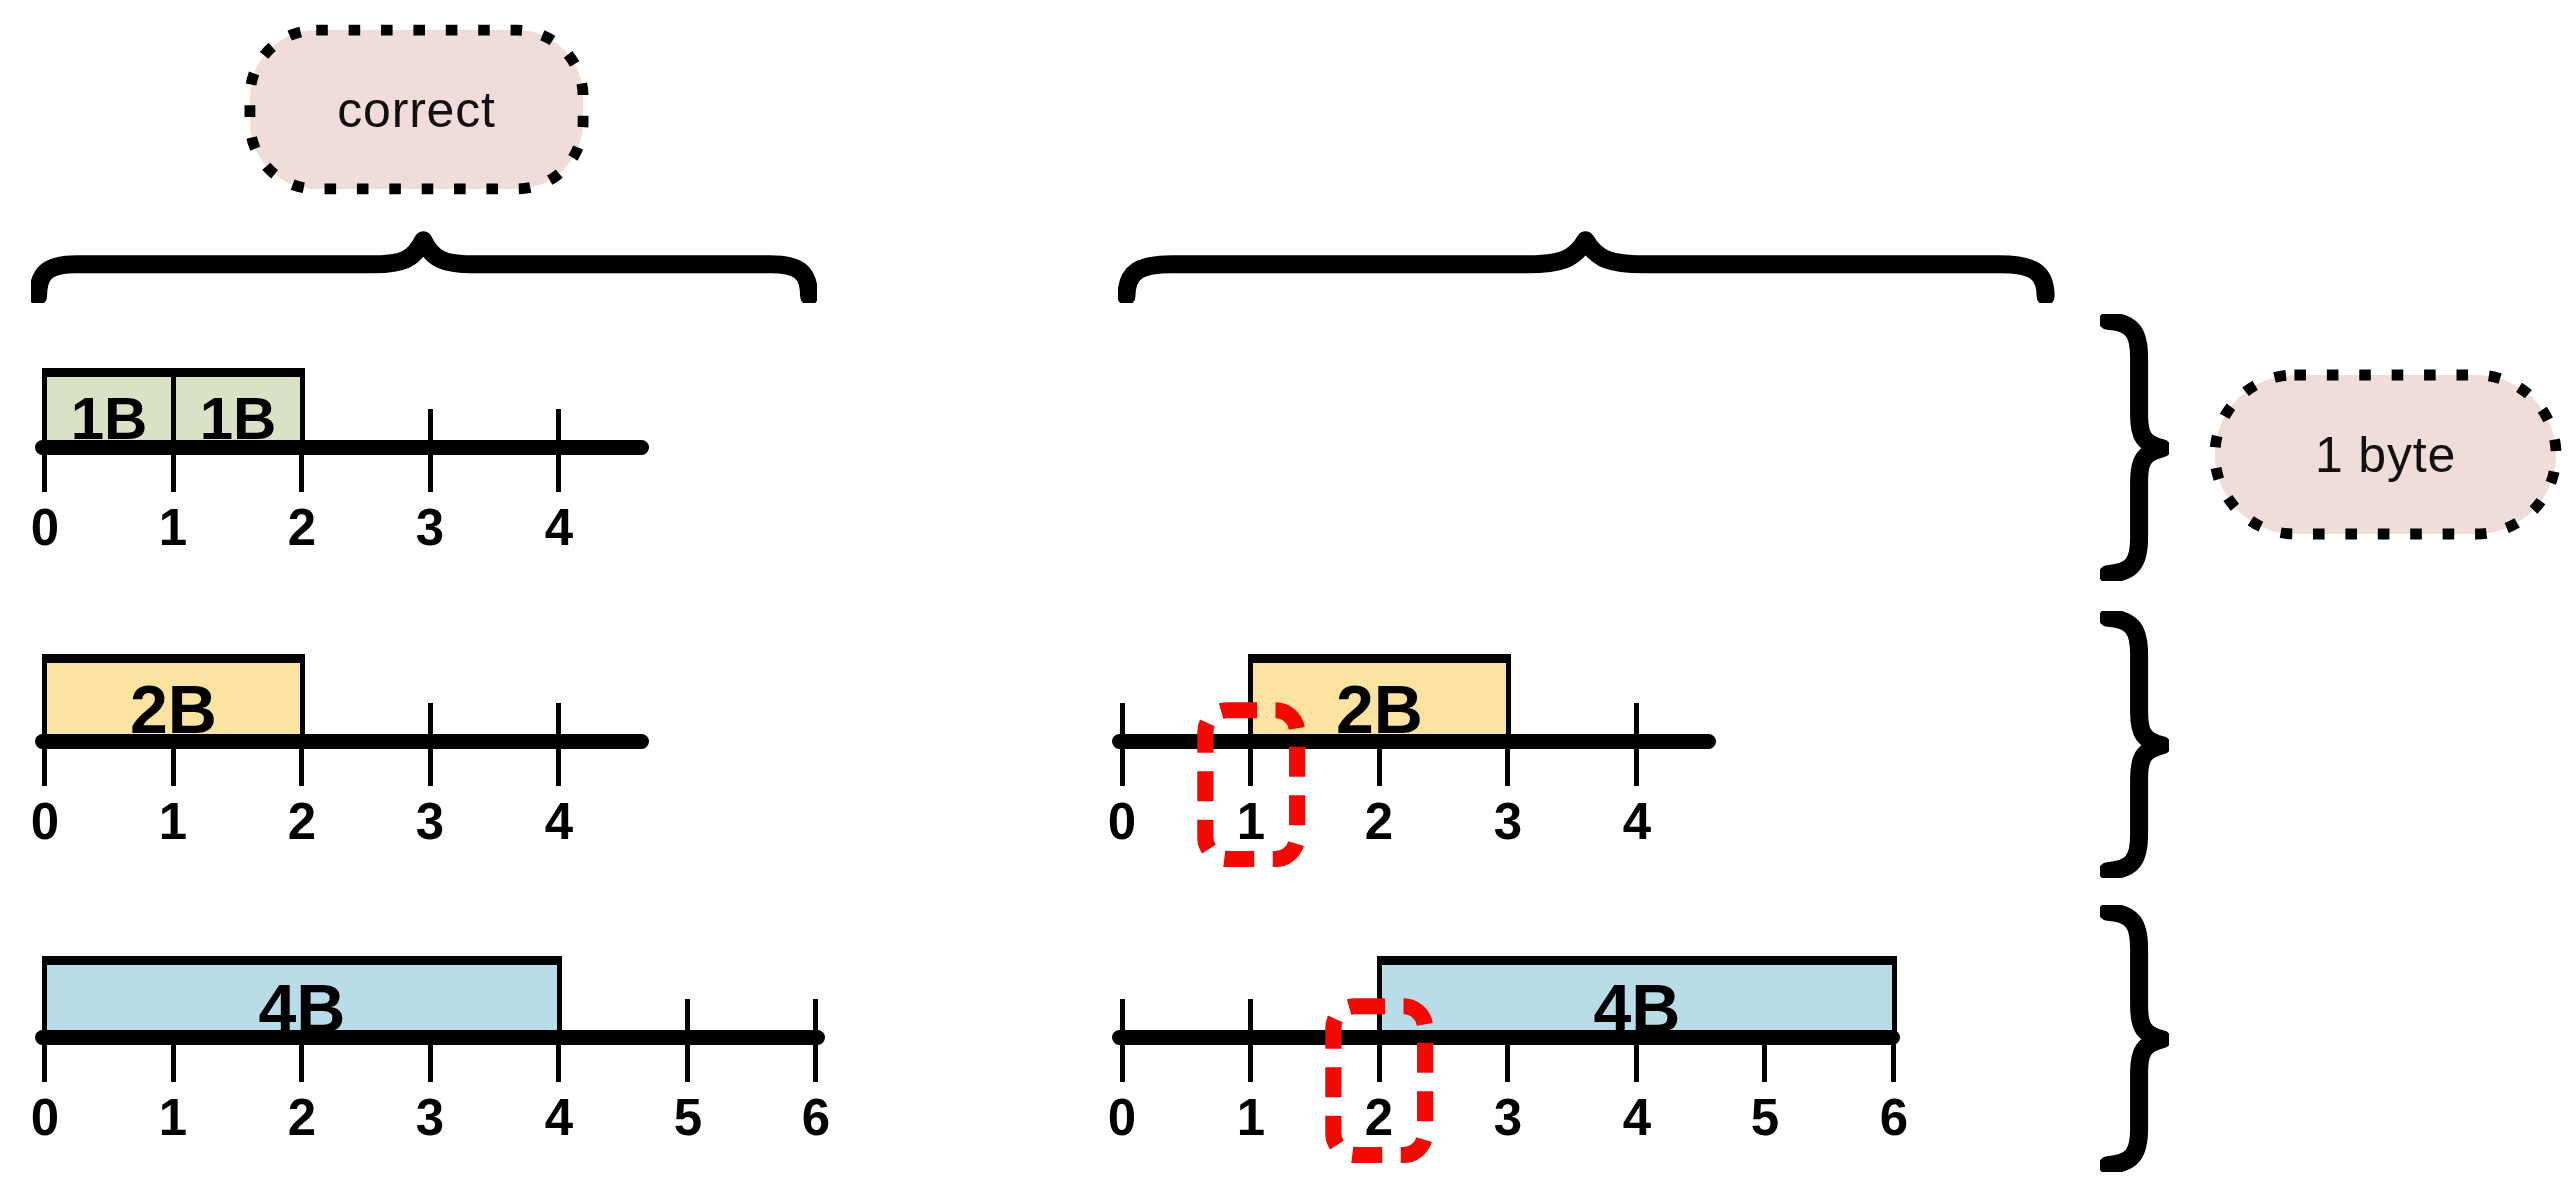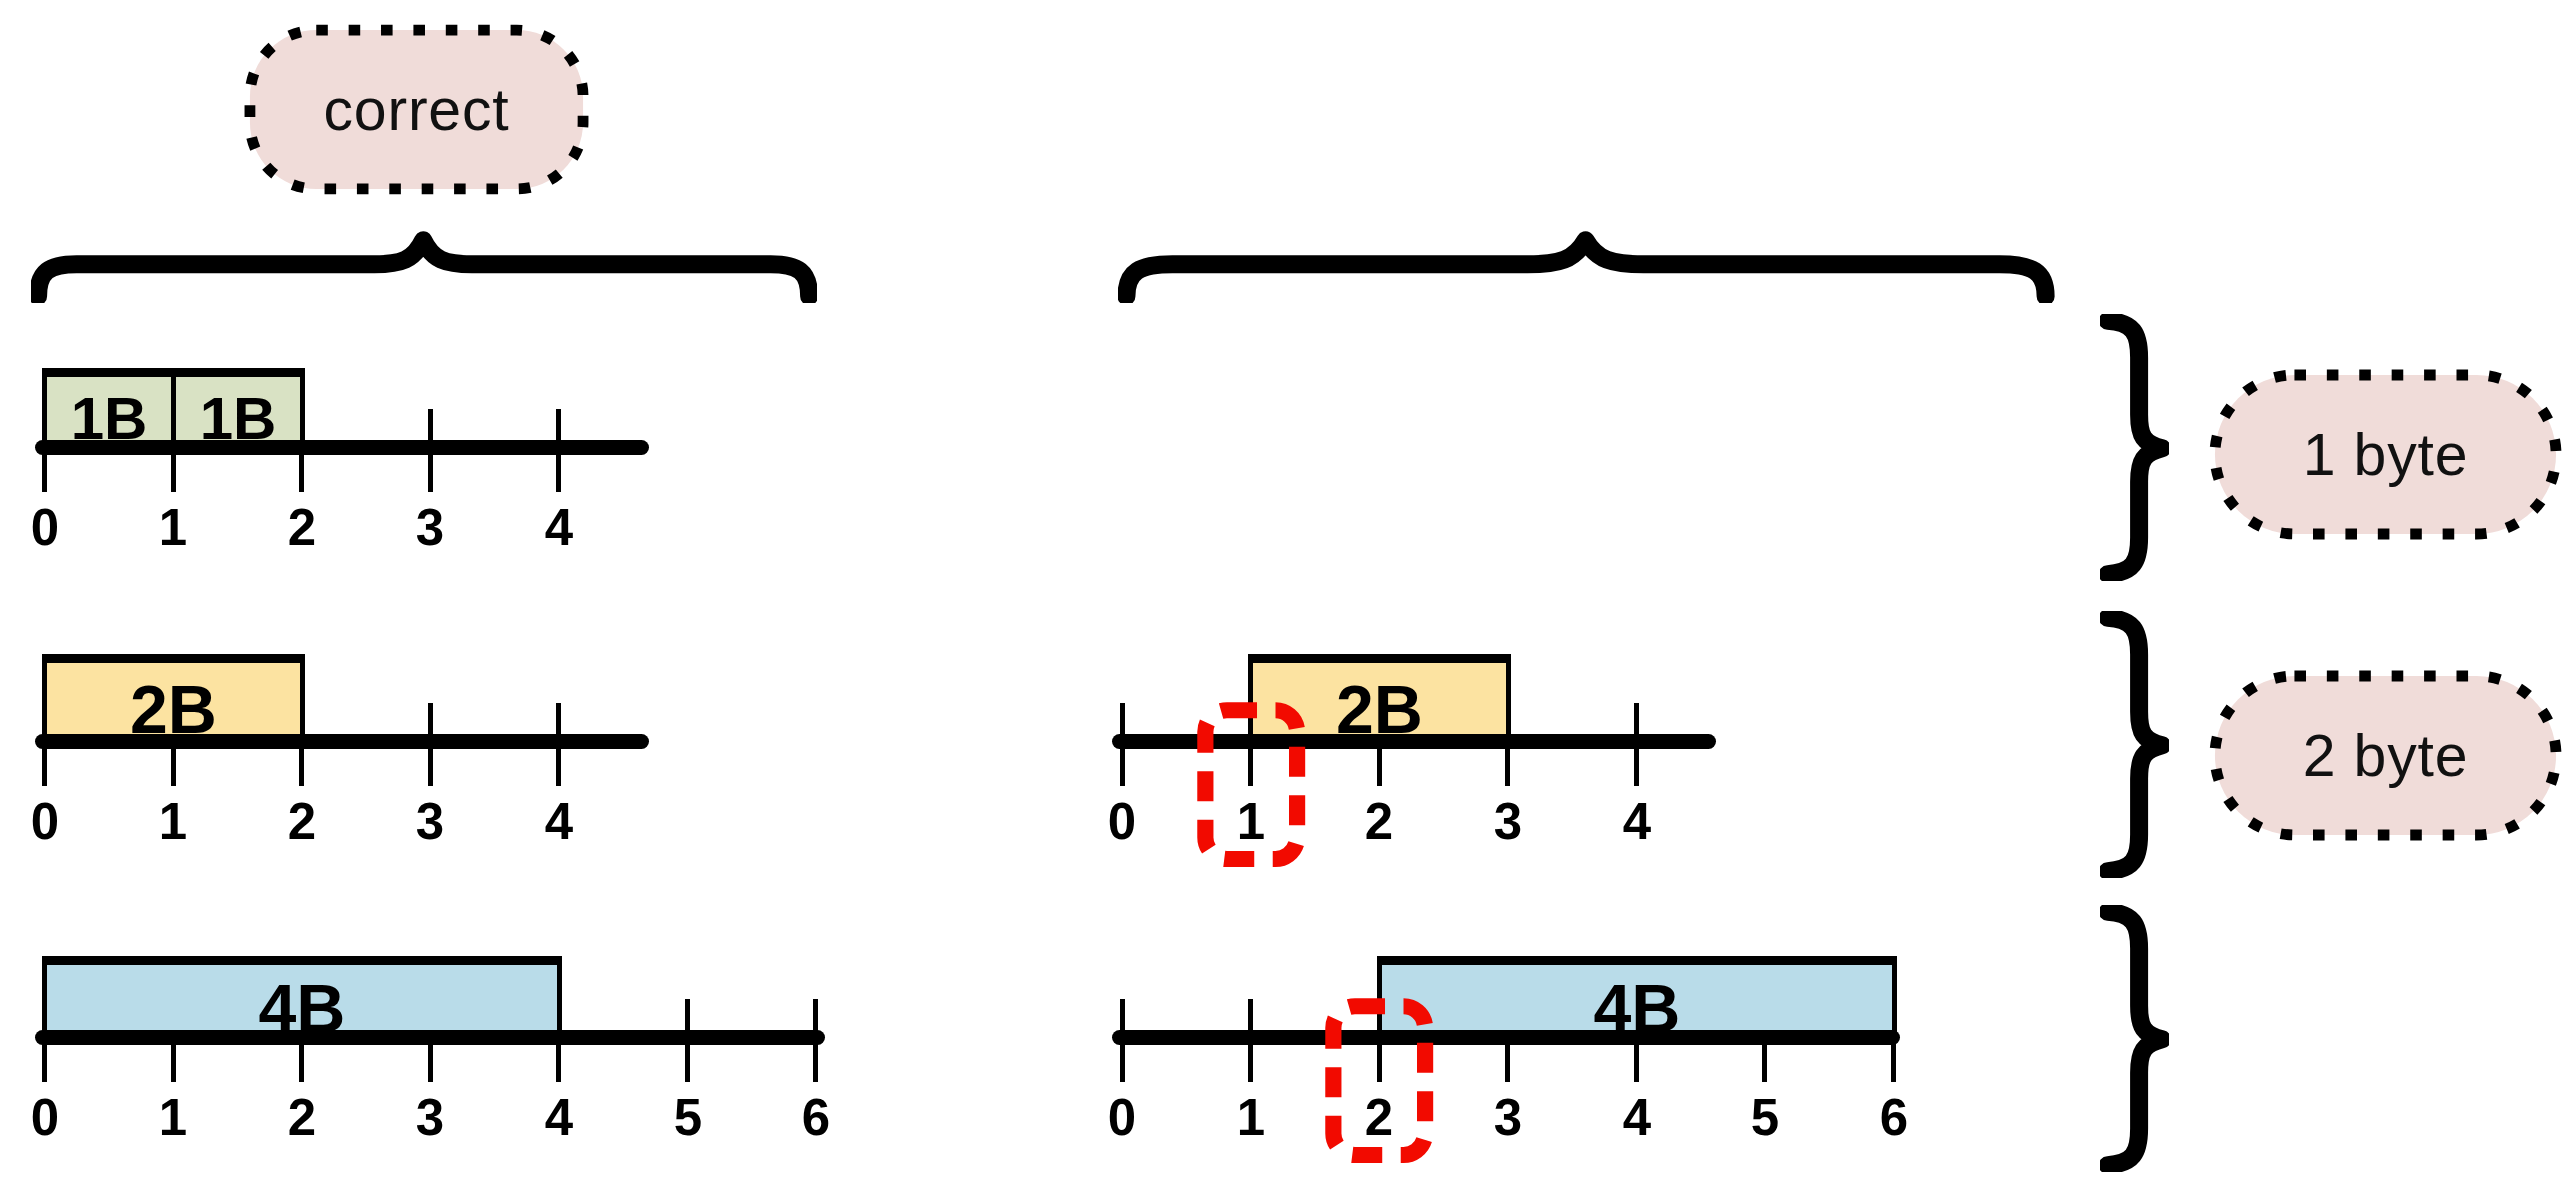--- a/index.html
+++ b/index.html
@@ -6,21 +6,21 @@
   body{font-family:"Liberation Sans", sans-serif;}
   #canvas{position:relative;width:2576px;height:1197px;background:#ffffff;overflow:hidden;}
 
   .abs{position:absolute;}
 
   
   .pill-wrap{position:absolute;}
   .pill-wrap svg{position:absolute;left:0;top:0;}
   .pill-text{position:absolute;left:0;top:0;width:100%;height:100%;
     display:flex;align-items:center;justify-content:center;
-    font-size:59px;color:#111;letter-spacing:0.8px;}
+    font-size:50px;color:#111;letter-spacing:0.8px;}
 
   
   .nline{position:absolute;background:#000;border-radius:7.7px;z-index:3;}
   .ntick{position:absolute;background:#000;z-index:1;}
   .nticklabel{position:absolute;width:108px;margin-left:-54px;text-align:center;
     font-size:51px;font-weight:700;color:#000;z-index:1;}
   .nbox{position:absolute;box-sizing:border-box;z-index:2;
     border-style:solid;border-color:#000;border-width:9.2px 5.4px 0 5.4px;
     display:flex;align-items:center;justify-content:center;}
   .nbox span{font-size:68px;font-weight:600;color:#000;line-height:1;margin-top:13px;}
@@ -67,26 +67,20 @@
              C 57,182 51,192 51,220 L 51,293 C 51,325 43,339 10,341" fill="none" stroke="#000" stroke-width="18" stroke-linecap="round" stroke-linejoin="round" vector-effect="non-scaling-stroke"></path>
   </svg>
 
   <div class="pill-wrap" style="left:2208px;top:368px;width:355px;height:173px;">
     <svg width="355" height="173" viewBox="0 0 460 224">
       <rect x="9" y="9" width="442" height="206" rx="103" ry="103" fill="#f0dcd9" stroke="#000" stroke-width="14" stroke-dasharray="15 27"></rect>
     </svg>
     <div class="pill-text">1 byte</div>
   </div>
 
-  <div class="pill-wrap" style="left:2208px;top:669px;width:355px;height:173px;">
-    <svg width="355" height="173" viewBox="0 0 460 224">
-      <rect x="9" y="9" width="442" height="206" rx="103" ry="103" fill="#f0dcd9" stroke="#000" stroke-width="14" stroke-dasharray="15 27"></rect>
-    </svg>
-    <div class="pill-text">2 byte</div>
-  </div>
 
 
 <div class="abs">
       <div class="ntick" style="left: 42px; top: 409px; width: 5.4px; height: 83px;"></div>
       <div class="nticklabel" style="left: 45px; top: 498px;">0</div>
       <div class="ntick" style="left: 171px; top: 409px; width: 5.4px; height: 83px;"></div>
       <div class="nticklabel" style="left: 173px; top: 498px;">1</div>
       <div class="ntick" style="left: 299px; top: 409px; width: 5.4px; height: 83px;"></div>
       <div class="nticklabel" style="left: 302px; top: 498px;">2</div>
       <div class="ntick" style="left: 428px; top: 409px; width: 5.4px; height: 83px;"></div>

